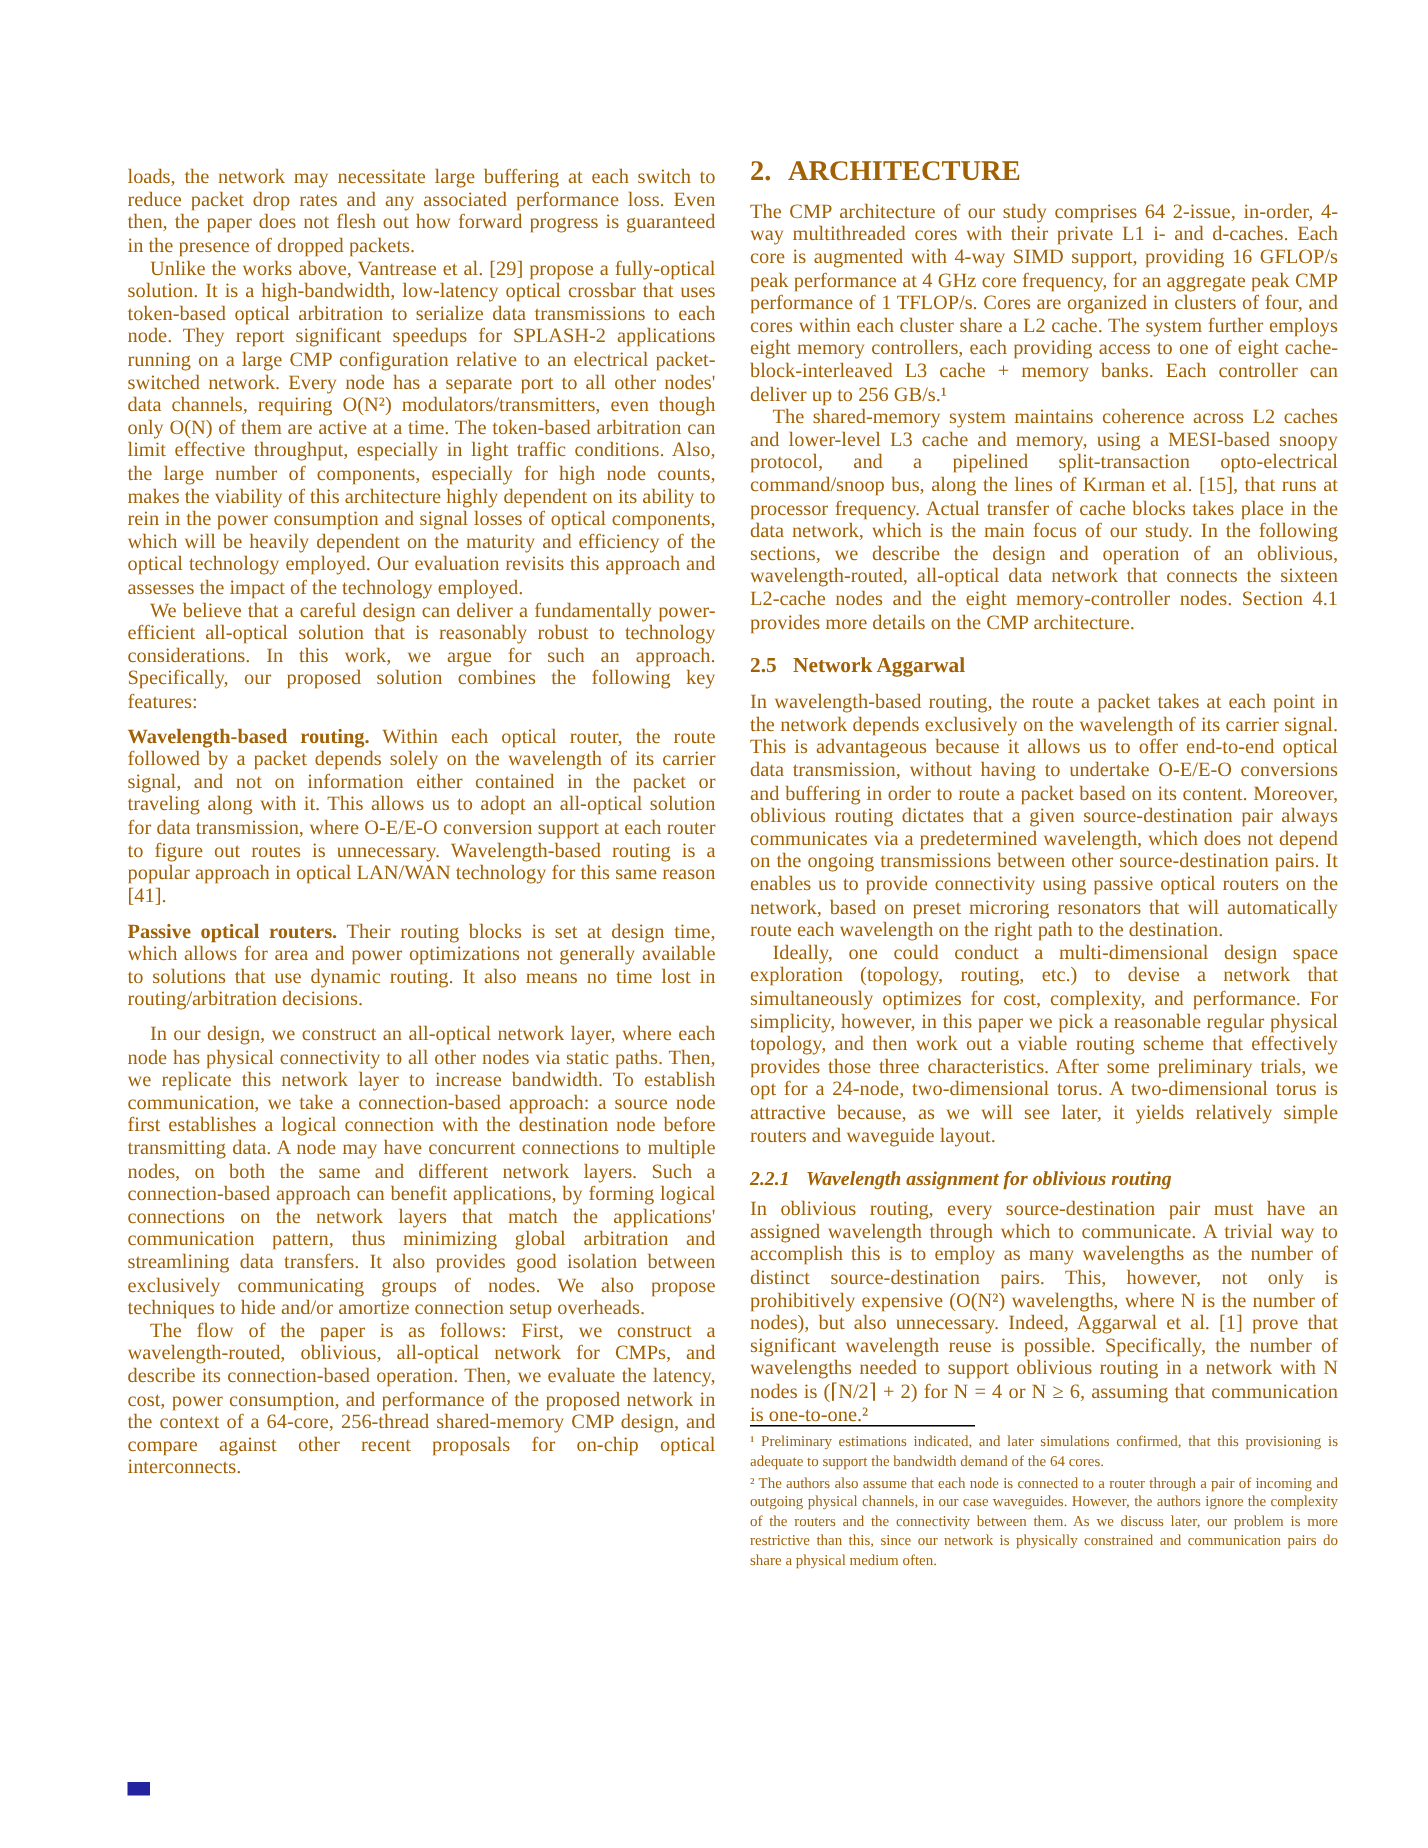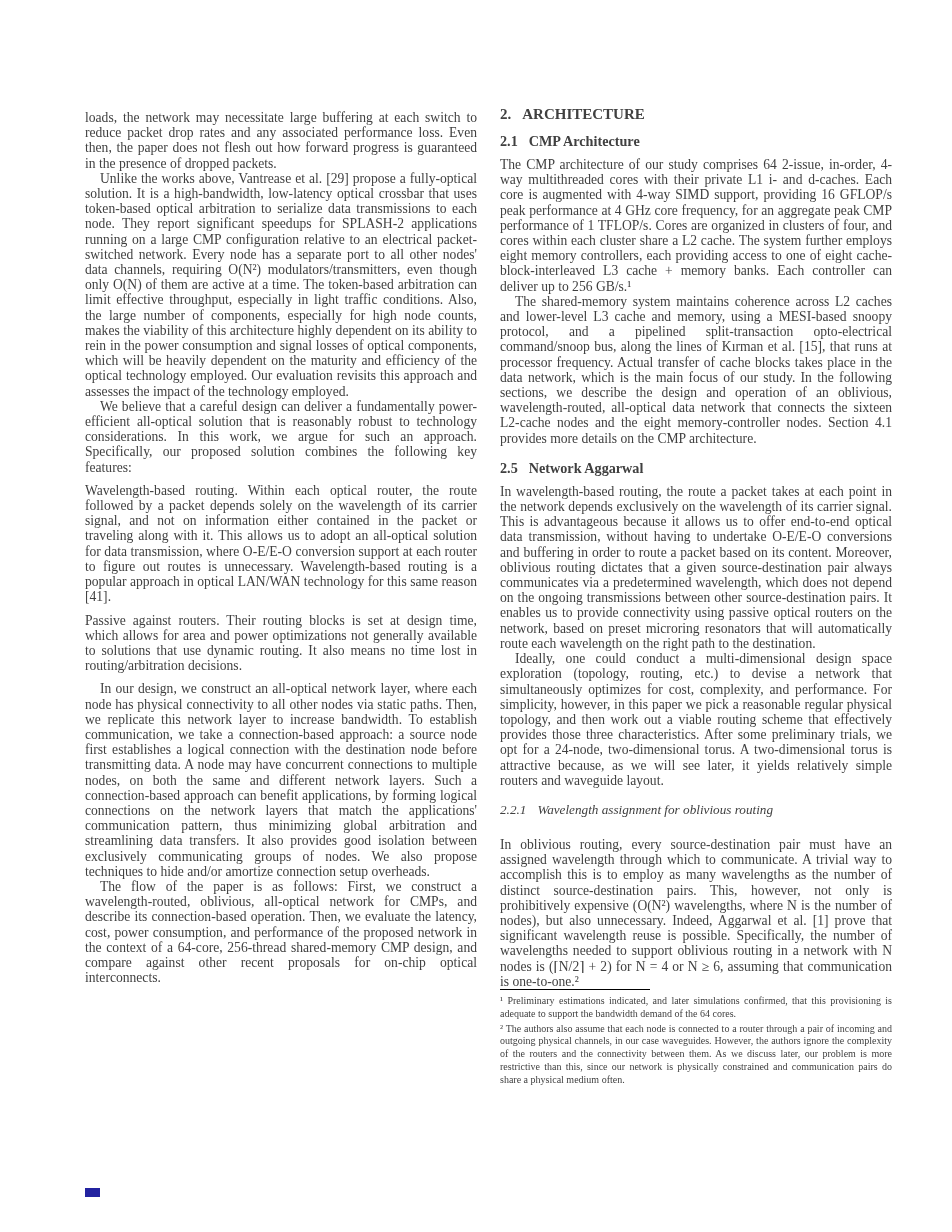--- a/index.html
+++ b/index.html
@@ -5,48 +5,48 @@
   * { box-sizing: border-box; }
   html, body { margin: 0; padding: 0; }
   body { background: #ffffff; }
   .page {
     position: relative;
     width: 952px;
     height: 1197px;
     margin: 0 auto;
     background: #ffffff;
     font-family: "Liberation Serif", "DejaVu Serif", serif;
-    color: #404040;
+    color: #a16207;
     overflow: hidden;
   }
   .col {
     position: absolute;
     width: 392px;
     font-size: 13.6px;
     line-height: 15.2px;
     text-align: justify;
   }
   .col-left  { left: 85px;  top: 110px; }
   .col-right { left: 500px; top: 105px; }
   .p { margin: 0; text-indent: 15px; }
   .p.first { text-indent: 0; }
   .p.feature { text-indent: 0; margin: 8px 0; }
-  b.lead { font-weight: normal; margin-top: 38px; }
+  b.lead { font-weight: bold; margin-top: 38px; }
   .h2 {
-    font-size: 15px; font-weight: bold; text-align: left;
+    font-size: 19px; font-weight: bold; text-align: left;
     margin: 0 0 9px 0; line-height: 19px;
   }
   .h3 {
     font-size: 14.2px; font-weight: bold; text-align: left;
     margin: 14px 0 8px 0; line-height: 16px;
   }
   .h3.tight { margin-top: 0; }
   .h4 {
-    font-size: 13.2px; font-weight: normal; font-style: italic; text-align: left;
-    margin: 14px 0 20px 0; line-height: 15px;
+    font-size: 13.2px; font-weight: bold; font-style: italic; text-align: left;
+    margin: 14px 0 5px 0; line-height: 15px;
   }
   .hnum { margin-right: 11px; }
   .footnotes { font-size: 10px; line-height: 12.8px; font-family: Liberation Serif, serif; }
   .fnrule {
     width: 150px; border: 0; border-top: 1px solid #000000;
     margin: 0 0 5px 0;
   }
   .footnote { margin: 0 0 2px 0; text-indent: 0; }
   .corner-mark {
     position: absolute;
@@ -61,30 +61,29 @@
 <div class="page">
 
   <div class="col col-left">
     <p class="p first">loads, the network may necessitate large buffering at each switch to reduce packet drop rates and any associated performance loss. Even then, the paper does not flesh out how forward progress is guaranteed in the presence of dropped packets.</p>
     <p class="p">Unlike the works above, Vantrease et al. [29] propose a fully-optical solution. It is a high-bandwidth, low-latency optical crossbar that uses token-based optical arbitration to serialize data transmissions to each node. They report significant speedups for SPLASH-2 applications running on a large CMP configuration relative to an electrical packet-switched network. Every node has a separate port to all other nodes' data channels, requiring O(N²) modulators/transmitters, even though only O(N) of them are active at a time. The token-based arbitration can limit effective throughput, especially in light traffic conditions. Also, the large number of components, especially for high node counts, makes the viability of this architecture highly dependent on its ability to rein in the power consumption and signal losses of optical components, which will be heavily dependent on the maturity and efficiency of the optical technology employed. Our evaluation revisits this approach and assesses the impact of the technology employed.</p>
     <p class="p">We believe that a careful design can deliver a fundamentally power-efficient all-optical solution that is reasonably robust to technology considerations. In this work, we argue for such an approach. Specifically, our proposed solution combines the following key features:</p>
 
     <p class="p feature"><b class="lead">Wavelength-based routing.</b><span> Within each optical router, the route followed by a packet depends solely on the wavelength of its carrier signal, and not on information either contained in the packet or traveling along with it. This allows us to adopt an all-optical solution for data transmission, where O-E/E-O conversion support at each router to figure out routes is unnecessary. Wavelength-based routing is a popular approach in optical LAN/WAN technology for this same reason [41].</span></p>
 
 
-    <p class="p feature"><b class="lead">Passive against routers.</b><span> Their routing blocks is set at design time, which allows for area and power optimizations not generally available to solutions that use dynamic routing. It also means no time lost in routing/arbitration decisions.</span></p>
+    <p class="p feature"><b class="lead">Passive optical routers.</b><span> Their routing blocks is set at design time, which allows for area and power optimizations not generally available to solutions that use dynamic routing. It also means no time lost in routing/arbitration decisions.</span></p>
 
     <p class="p">In our design, we construct an all-optical network layer, where each node has physical connectivity to all other nodes via static paths. Then, we replicate this network layer to increase bandwidth. To establish communication, we take a connection-based approach: a source node first establishes a logical connection with the destination node before transmitting data. A node may have concurrent connections to multiple nodes, on both the same and different network layers. Such a connection-based approach can benefit applications, by forming logical connections on the network layers that match the applications' communication pattern, thus minimizing global arbitration and streamlining data transfers. It also provides good isolation between exclusively communicating groups of nodes. We also propose techniques to hide and/or amortize connection setup overheads.</p>
     <p class="p">The flow of the paper is as follows: First, we construct a wavelength-routed, oblivious, all-optical network for CMPs, and describe its connection-based operation. Then, we evaluate the latency, cost, power consumption, and performance of the proposed network in the context of a 64-core, 256-thread shared-memory CMP design, and compare against other recent proposals for on-chip optical interconnects.</p>
   </div>
 
   <div class="col col-right">
     <div class="h2"><span class="hnum">2.</span><span>ARCHITECTURE</span></div>
 
-    <div class="h3 tight"><span class="hnum">2.1</span><span>CMP Architecture</span></div>
 
     <p class="p first">The CMP architecture of our study comprises 64 2-issue, in-order, 4-way multithreaded cores with their private L1 i- and d-caches. Each core is augmented with 4-way SIMD support, providing 16 GFLOP/s peak performance at 4 GHz core frequency, for an aggregate peak CMP performance of 1 TFLOP/s. Cores are organized in clusters of four, and cores within each cluster share a L2 cache. The system further employs eight memory controllers, each providing access to one of eight cache-block-interleaved L3 cache + memory banks. Each controller can deliver up to 256 GB/s.¹</p>
     <p class="p">The shared-memory system maintains coherence across L2 caches and lower-level L3 cache and memory, using a MESI-based snoopy protocol, and a pipelined split-transaction opto-electrical command/snoop bus, along the lines of Kırman et al. [15], that runs at processor frequency. Actual transfer of cache blocks takes place in the data network, which is the main focus of our study. In the following sections, we describe the design and operation of an oblivious, wavelength-routed, all-optical data network that connects the sixteen L2-cache nodes and the eight memory-controller nodes. Section 4.1 provides more details on the CMP architecture.</p>
 
     <div class="h3"><span class="hnum">2.5</span><span>Network Aggarwal</span></div>
 
     <p class="p first">In wavelength-based routing, the route a packet takes at each point in the network depends exclusively on the wavelength of its carrier signal. This is advantageous because it allows us to offer end-to-end optical data transmission, without having to undertake O-E/E-O conversions and buffering in order to route a packet based on its content. Moreover, oblivious routing dictates that a given source-destination pair always communicates via a predetermined wavelength, which does not depend on the ongoing transmissions between other source-destination pairs. It enables us to provide connectivity using passive optical routers on the network, based on preset microring resonators that will automatically route each wavelength on the right path to the destination.</p>
     <p class="p">Ideally, one could conduct a multi-dimensional design space exploration (topology, routing, etc.) to devise a network that simultaneously optimizes for cost, complexity, and performance. For simplicity, however, in this paper we pick a reasonable regular physical topology, and then work out a viable routing scheme that effectively provides those three characteristics. After some preliminary trials, we opt for a 24-node, two-dimensional torus. A two-dimensional torus is attractive because, as we will see later, it yields relatively simple routers and waveguide layout.</p>
 
     <div class="h4"><span class="hnum">2.2.1</span><span>Wavelength assignment for oblivious routing</span></div>

